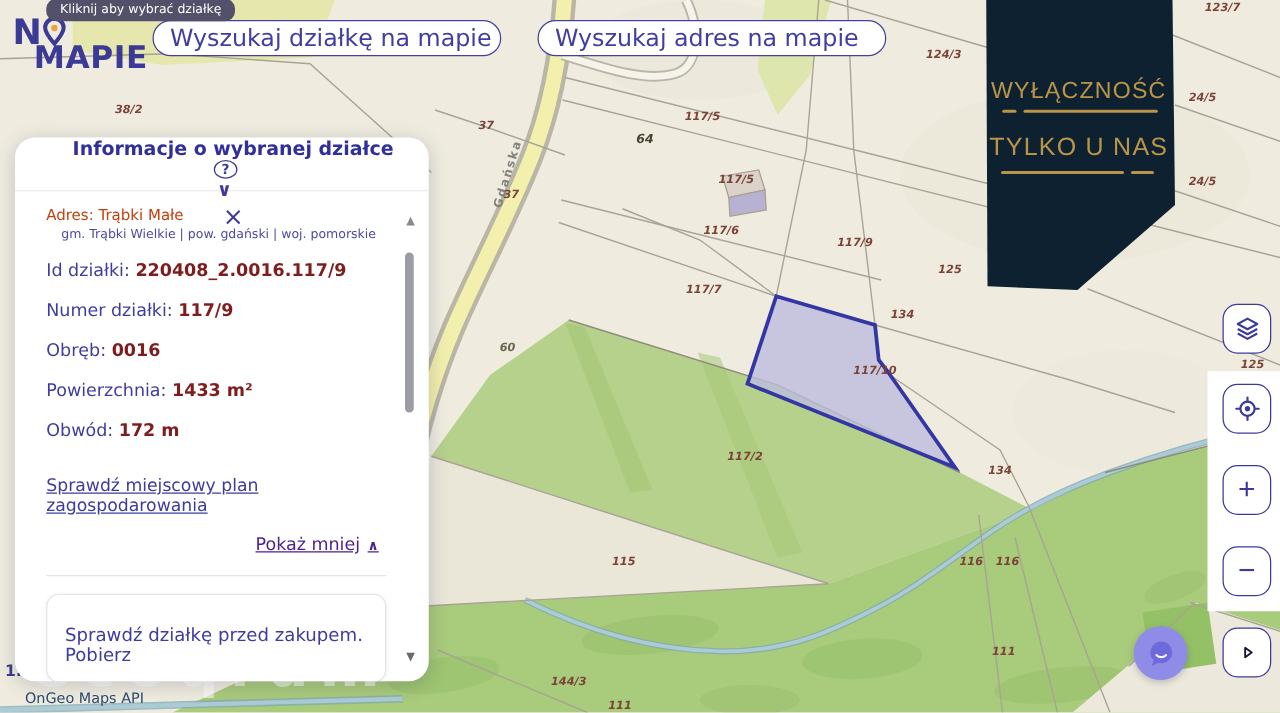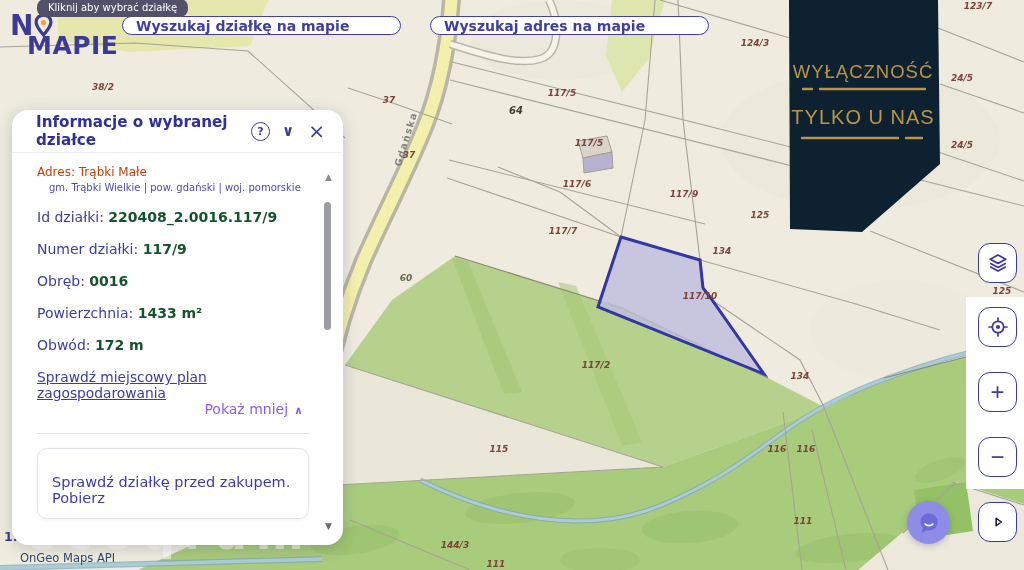--- a/index.html
+++ b/index.html
@@ -19,49 +19,49 @@
   
   .logo{position:absolute;left:10px;top:12px;z-index:4;color:#3b3a96;line-height:1;}
   .logo-top{display:flex;align-items:flex-start;}
   .logo-n{font-size:28px;font-weight:700;}
   .logo-pin{margin-left:1px;margin-top:1px;}
   .logo-bottom{font-size:25px;font-weight:700;margin-left:17px;margin-top:-7px;letter-spacing:.5px;}
   
   .tooltip{position:absolute;left:37px;top:-1px;z-index:5;background:#53506a;color:#fff;
            font-size:10px;padding:3px 11px 4px;border-radius:8px;white-space:nowrap;}
   
-  .search-btn{position:absolute;top:16px;height:19px;width:279px;z-index:4;background:#fff;
-              border:1.6px solid #4340a0;border-radius:16px;color:#403e9f;font-size:14px;
-              font-weight:700;text-align:left;padding:0 0 0 13px;box-sizing:border-box;
+  .search-btn{position:absolute;top:16px;height:29px;width:279px;z-index:4;background:#fff;
+              border:1.6px solid #4340a0;border-radius:16px;color:#403e9f;font-size:19px;
+              font-weight:400;text-align:left;padding:0 0 0 13px;box-sizing:border-box;
               font-family:inherit;display:flex;align-items:center;cursor:pointer;}
   #search-parcel{left:122px;}
   #search-address{left:430px;}
   
   #banner{position:absolute;left:780px;top:0;z-index:3;}
   .banner-txt{font-family:"Liberation Sans",sans-serif;fill:#bb9547;text-anchor:middle;letter-spacing:1px;}
   
   .panel{position:absolute;left:12px;top:110px;width:331px;height:435px;z-index:6;background:#fff;
          border-radius:16px;box-shadow:0 3px 16px rgba(40,40,80,.22);overflow:hidden;color:#3e3d9e;}
-  .panel-header{display:flex;align-items:center;height:42px;padding:0 18px 0 24px;
-                border-bottom:1px solid #ececf2;}
+  .panel-header{display:flex;align-items:center;height:42px;padding:0 18px 0 36px;
+                border-bottom:1px solid #ececf2;flex-direction:column;}
   .panel-title{flex:1;font-size:15.2px;font-weight:700;color:#31309b;}
   .hicon{color:#3d3b99;cursor:pointer;display:flex;align-items:center;justify-content:center;}
   .help-circle{width:17px;height:17px;border:1.7px solid #3d3b99;border-radius:50%;
                font-size:11px;font-weight:700;margin-right:12px;}
   .chev-down{font-size:15px;font-weight:700;margin-right:14px;}
   .close-x{font-size:20px;font-weight:400;}
   .panel-body{padding:12px 34px 0 25px;position:relative;}
   .addr{font-size:12px;font-weight:400;color:#c2410c;}
   .addr-sub{font-size:10px;color:#4c4aa5;margin-top:3px;margin-left:12px;}
   .field{font-size:14px;margin-top:16px;color:#3e3d9e;}
-  .field b{color:#14532d;}
-  .plink{display:block;font-size:13.8px;margin-top:16px;color:#3d3c9c;
+  .field b{color:#7f1d1d;}
+  .plink{display:block;font-size:13.8px;margin-top:28px;color:#3d3c9c;
          text-decoration:underline;cursor:pointer;}
-  .show-less{text-align:right;font-size:14px;color:#8b5cf6;
-             padding-right:6px;cursor:pointer;}
+  .show-less{margin-top:15px;text-align:right;font-size:14px;color:#4c1d95;
+             padding-right:6px;cursor:pointer;text-decoration:underline;}
   .show-less .chev{font-size:11px;font-weight:700;margin-left:6px;}
   .panel-hr{border:none;border-top:1px solid #e3e3ea;margin:16px 0 0 0;}
   .diag-card{margin-top:14px;border:1px solid #e4e4ea;border-radius:10px;padding:12px 14px;
              box-shadow:0 1px 4px rgba(40,40,80,.06);cursor:pointer;}
   .diag-title{font-size:15px;font-weight:700;color:#31309b;}
   .diag-text{font-size:14.5px;color:#3e3d9e;margin-top:13px;}
   .scroll-up{position:absolute;right:11px;top:62px;z-index:7;font-size:9px;color:#8a8a92;cursor:pointer;}
   .scroll-thumb{position:absolute;right:12px;top:92px;width:7px;height:128px;z-index:7;
                 background:#9c9ca4;border-radius:4px;cursor:pointer;}
   .scroll-down{position:absolute;right:11px;bottom:14px;z-index:7;font-size:9px;color:#6a6a72;cursor:pointer;}

